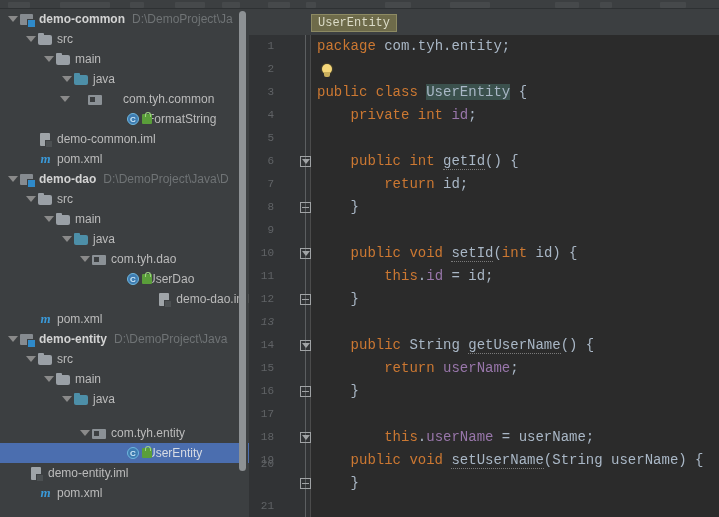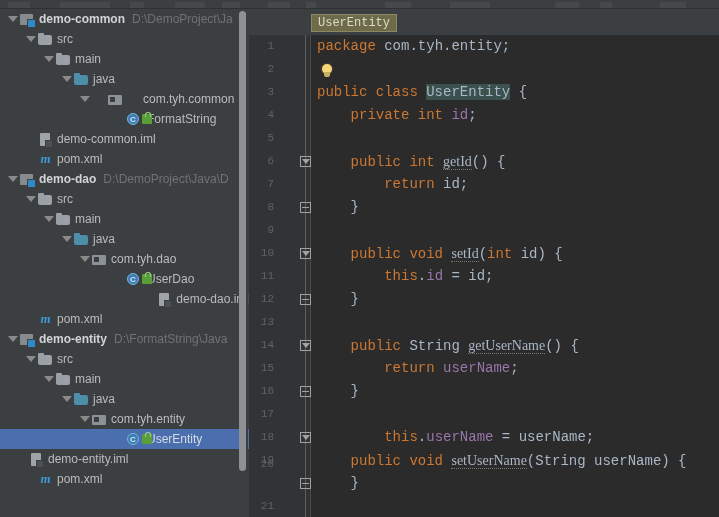--- a/index.html
+++ b/index.html
@@ -236,21 +236,21 @@
   }
   .cline {
     height: 23px; line-height: 23px;
     white-space: pre;
     color: #a9b7c6;
   }
   .kw { color: #cc7832; }
   .cls { color: #a9b7c6; }
   .hl  { background: #3b514d; }
   .fld { color: #9876aa; }
-  .mth { color: #a9b7c6; border-bottom: 1px dotted #7a7a7a; font-family: Liberation Serif, serif; }
+  .mth { color: #a9b7c6; border-bottom: 1px dotted #7a7a7a; }
   .pun { color: #a9b7c6; }
 
   
   .bulb {
     position: absolute; left: 72px; top: 29px;
     width: 12px; height: 16px;
   }
   .bulb .glass {
     position: absolute; left: 1px; top: 0;
     width: 10px; height: 10px; border-radius: 50%;
@@ -304,21 +304,21 @@
         <div class="tree-row" style="padding-left: 42px;">
           <span class="arrow open"></span>
           <span class="icon ic-folder"></span>
           <span class="label">main</span>
         </div>
         <div class="tree-row" style="padding-left: 60px;">
           <span class="arrow open"></span>
           <span class="icon ic-folder-src"></span>
           <span class="label">java</span>
         </div>
-        <div class="tree-row" style="padding-left: 78px; gap: 16px;">
+        <div class="tree-row" style="padding-left: 58px; gap: 16px;">
           <span class="arrow open"></span>
           <span class="icon ic-package"></span>
           <span class="label">com.tyh.common</span>
         </div>
         <div class="tree-row" style="padding-left: 114px;">
           <span class="arrow"></span>
           <span class="icon ic-class">
             <span class="circ">C</span>
             <span class="badge"></span>
           </span>
@@ -375,38 +375,38 @@
         </div>
         <div class="tree-row" style="padding-left: 24px;">
           <span class="arrow"></span>
           <span class="icon ic-maven">m</span>
           <span class="label">pom.xml</span>
         </div>
         <div class="tree-row" style="padding-left: 6px;">
           <span class="arrow open"></span>
           <span class="icon ic-module"></span>
           <span class="label bold">demo-entity</span>
-          <span class="path">D:\FormatString\Java</span>
+          <span class="path">D:\DemoProject\Java</span>
         </div>
         <div class="tree-row" style="padding-left: 24px;">
           <span class="arrow open"></span>
           <span class="icon ic-folder"></span>
           <span class="label">src</span>
         </div>
         <div class="tree-row" style="padding-left: 42px;">
           <span class="arrow open"></span>
           <span class="icon ic-folder"></span>
           <span class="label">main</span>
         </div>
         <div class="tree-row" style="padding-left: 60px;">
           <span class="arrow open"></span>
           <span class="icon ic-folder-src"></span>
           <span class="label">java</span>
         </div>
-        <div class="tree-row" style="padding-left: 78px;">
+        <div class="tree-row" style="padding-left: 78px; margin-top: 14px;">
           <span class="arrow open"></span>
           <span class="icon ic-package"></span>
           <span class="label">com.tyh.entity</span>
         </div>
         <div class="tree-row selected" style="padding-left: 114px;">
           <span class="arrow"></span>
           <span class="icon ic-class">
             <span class="circ">C</span>
             <span class="badge"></span>
           </span>

